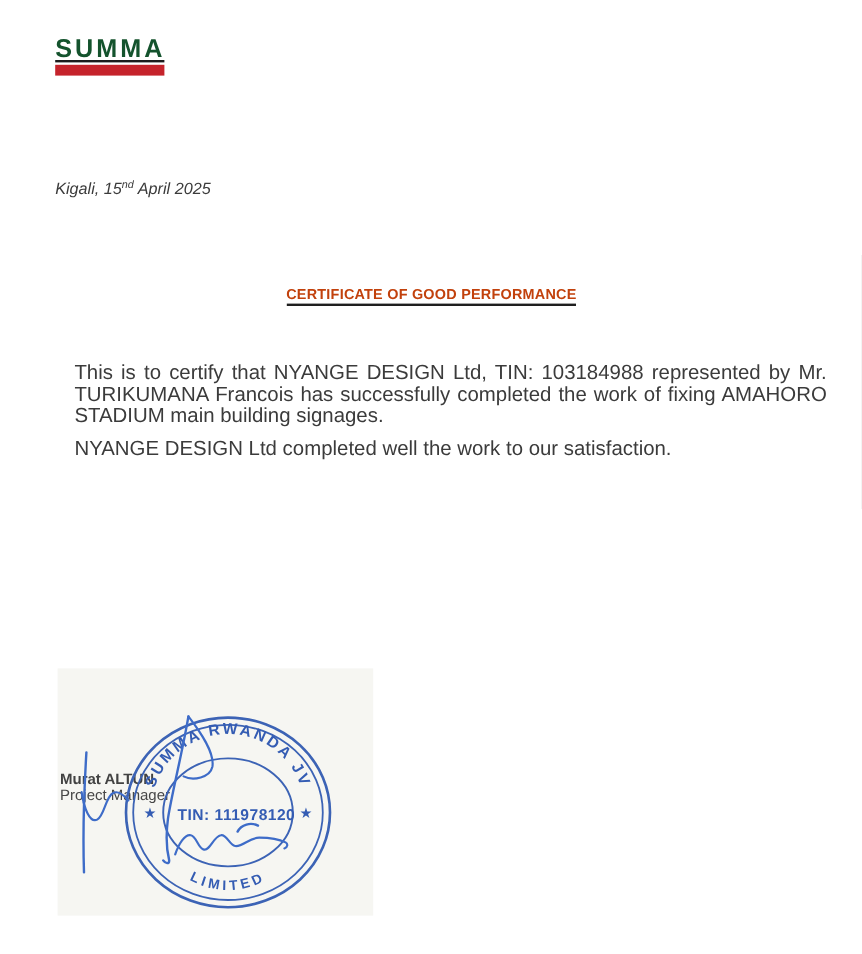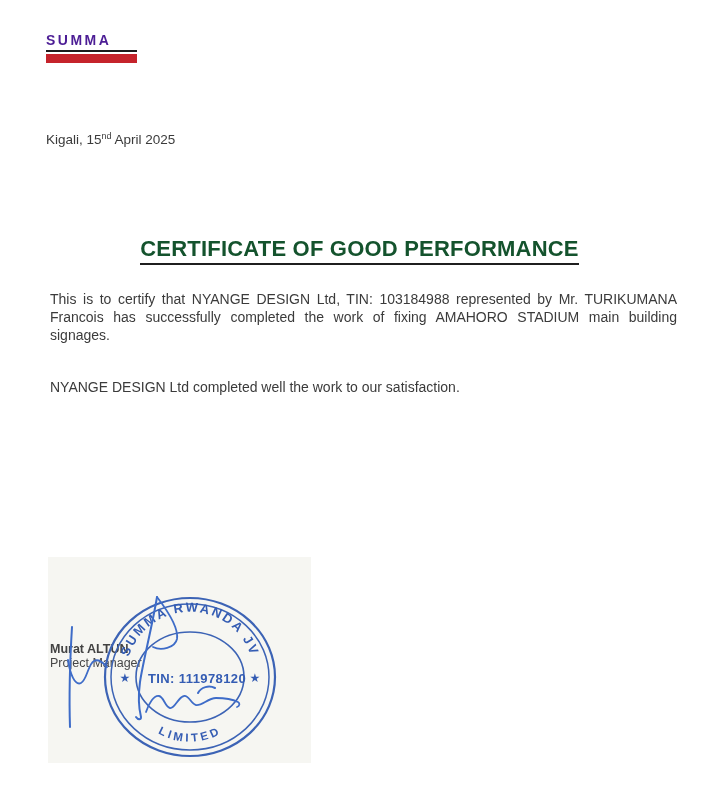--- a/index.html
+++ b/index.html
@@ -8,44 +8,44 @@
     width:718px;height:795px;
     margin:0 auto;
     background:#ffffff;
     font-family:"Liberation Sans","DejaVu Sans",sans-serif;
     color:#3b3b3b;
     overflow:hidden;
   }
   
   .logo{position:absolute;left:46px;top:32px;width:92px;}
   .logo-text{
-    font-size:14px;font-weight:700;letter-spacing:2.5px;
-    color:#4c1d95;line-height:17px;transform:scaleY(1.02);
+    font-size:21px;font-weight:700;letter-spacing:2.5px;
+    color:#14532d;line-height:17px;transform:scaleY(1.02);
     white-space:nowrap;
   }
   .logo-rule{height:2px;background:#1c1c1c;margin-top:1px;width:91px;}
   .logo-bar{height:9px;background:#c5232b;margin-top:2px;width:91px;}
   
-  .date-line{position:absolute;left:46px;top:131px;font-size:13.5px;line-height:18px;}
+  .date-line{position:absolute;left:46px;top:149px;font-size:13.5px;line-height:18px;font-style:italic;}
   .date-line sup{font-size:9px;vertical-align:super;line-height:0;}
   
   .title-wrap{position:absolute;left:46px;top:236px;width:627px;text-align:center;}
   .title{
     display:inline-block;
-    font-size:22px;font-weight:700;color:#14532d;
+    font-size:12px;font-weight:700;color:#c2410c;
     letter-spacing:.2px;
     border-bottom:2.2px solid #1f1f1f;
     padding-bottom:1px;
     white-space:nowrap;
   }
   
-  .para{position:absolute;left:46px;width:627px;font-size:14px;line-height:18px;margin:4px;}
+  .para{position:absolute;left:46px;width:627px;font-size:17px;line-height:18px;margin:16px;}
   .just{text-align:justify;}
   .p1{top:286px;}
-  .p2{top:374px;}
+  .p2{top:349px;}
   .p3{top:387px;}
   .closing{top:494px;}
   
   .scan-block{
     position:absolute;left:48px;top:557px;width:263px;height:206px;
     background:#f6f6f2;
   }
   .sig-name{
     position:absolute;left:2px;top:85px;z-index:1;
     font-size:12.5px;line-height:14px;color:#474747;

